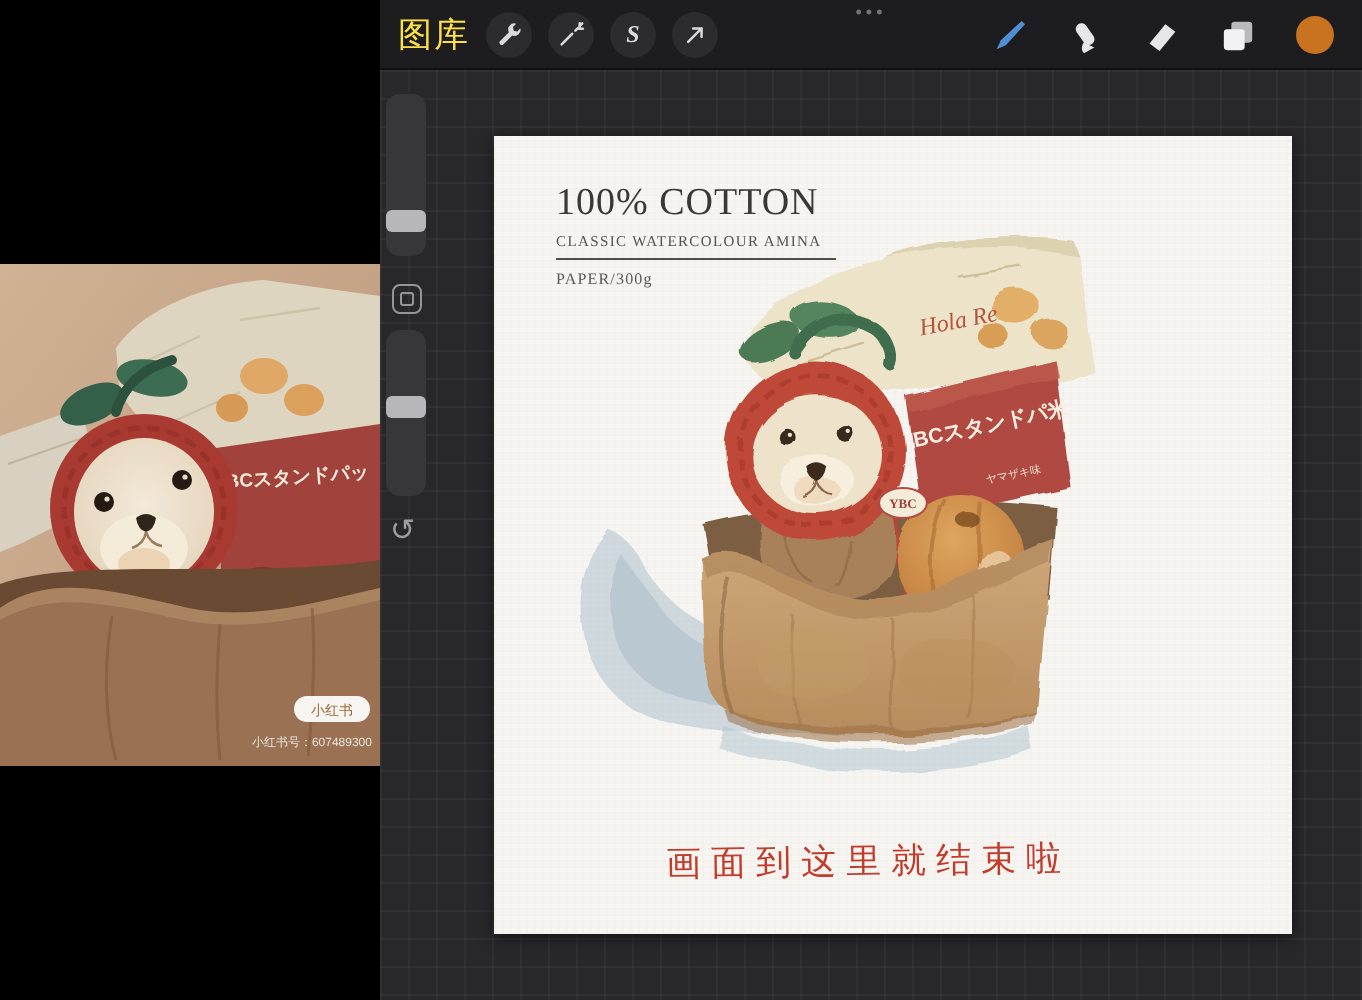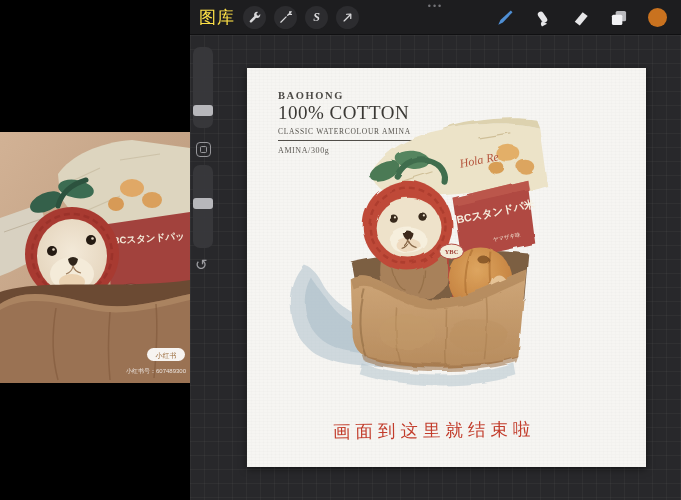--- a/index.html
+++ b/index.html
@@ -222,24 +222,23 @@
         <div class="modify"></div>
         <div class="track t2">
           <div class="handle h2"></div>
         </div>
         <div class="undo">↺</div>
       </div>
 
       <div class="canvas">
 
         <div class="paper-header">
-          <div class="ph-brand">BAOHONG</div>
           <div class="ph-title">100% COTTON</div>
           <div class="ph-sub">CLASSIC WATERCOLOUR AMINA</div>
-          <div class="ph-spec">AMINA/300g</div>
+          <div class="ph-spec">PAPER/300g</div>
         </div>
 
         <svg class="painting-svg" width="399" height="399" viewBox="0 0 400 400">
           <defs>
             <filter id="wc" x="-8%" y="-8%" width="116%" height="116%">
               <feTurbulence type="fractalNoise" baseFrequency="0.04" numOctaves="2" result="n"></feTurbulence>
               <feDisplacementMap in="SourceGraphic" in2="n" scale="5"></feDisplacementMap>
             </filter>
             <linearGradient id="bagg" x1="0" y1="0" x2="0" y2="1">
               <stop offset="0" stop-color="#cfa779"></stop>

